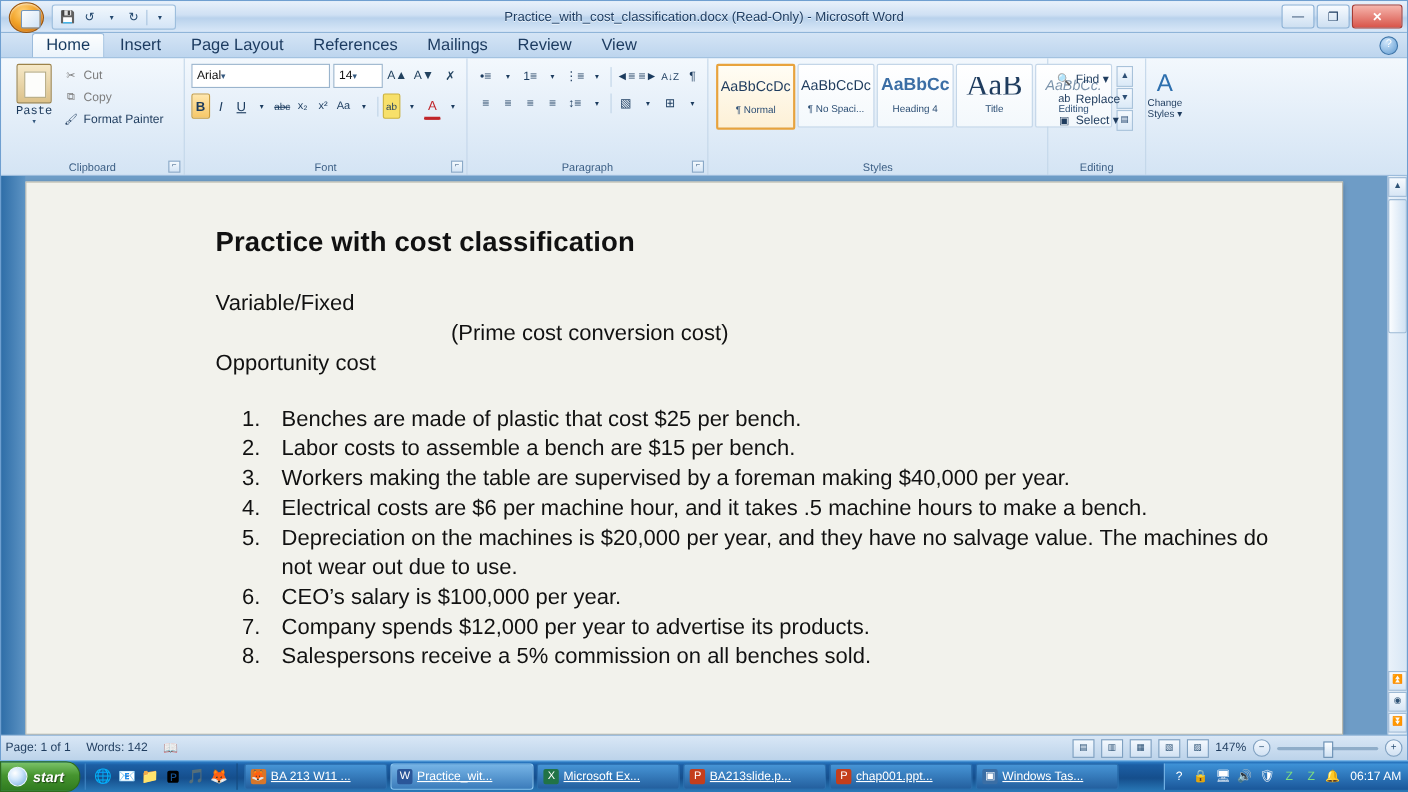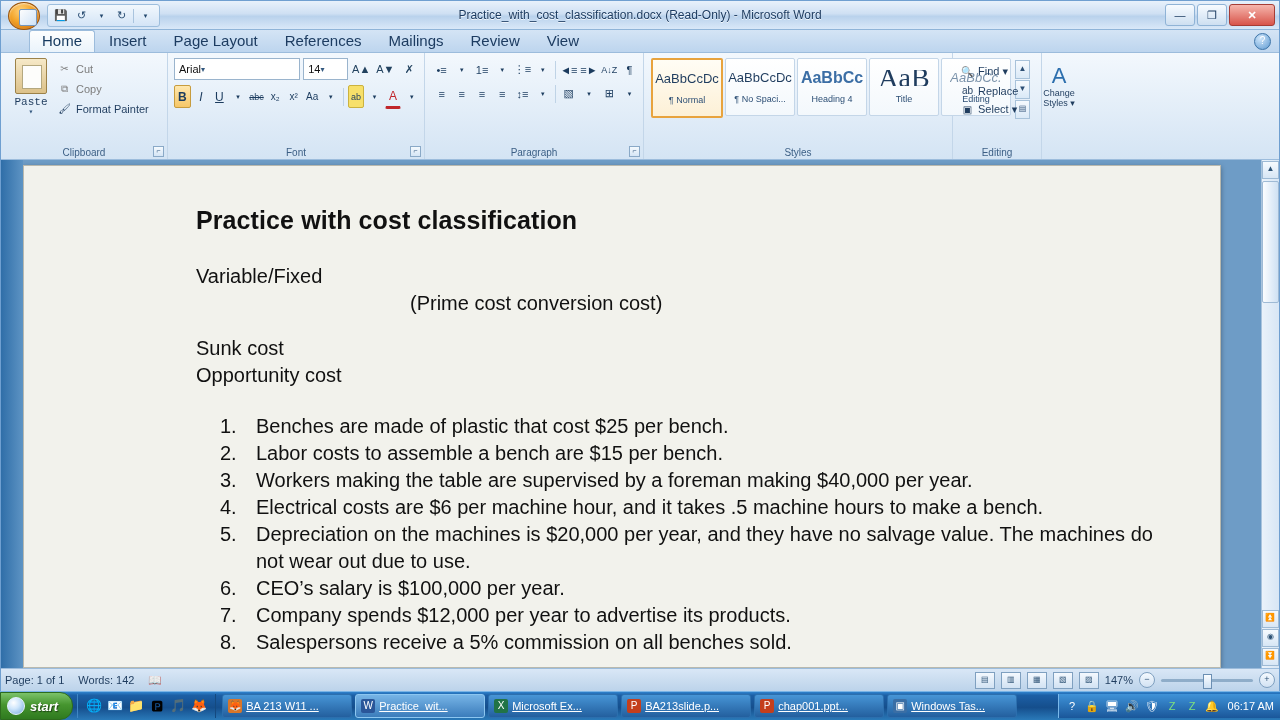--- a/index.html
+++ b/index.html
@@ -797,21 +797,20 @@
     </div>
 
     <div class="docarea">
       <div class="ruler-left"></div>
       <div class="page-wrap">
         <div class="page">
           <div class="doc-title">Practice with cost classification</div>
 
           <div class="doc-line" style="margin-top:28px">Variable/Fixed</div>
           <div class="doc-line indent">(Prime cost                conversion cost)</div>
-          <div class="doc-line" style="margin-top:18px">Sunk cost</div>
           <div class="doc-line">Opportunity cost</div>
 
           <ul class="doc-list">
             <li>
               <span class="li-num">1.</span>
               <span class="li-text">Benches are made of plastic that cost $25 per bench.</span>
             </li>
             <li>
               <span class="li-num">2.</span>
               <span class="li-text">Labor costs to assemble a bench are $15 per bench.</span>

